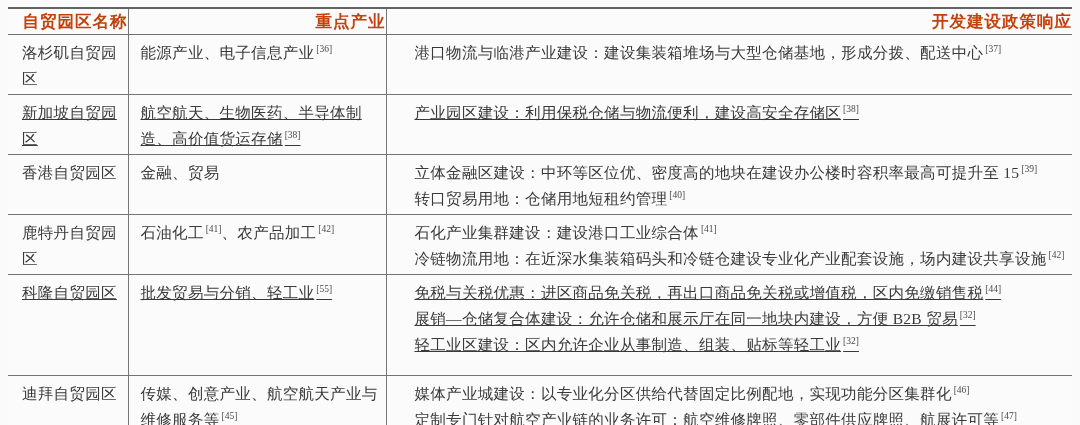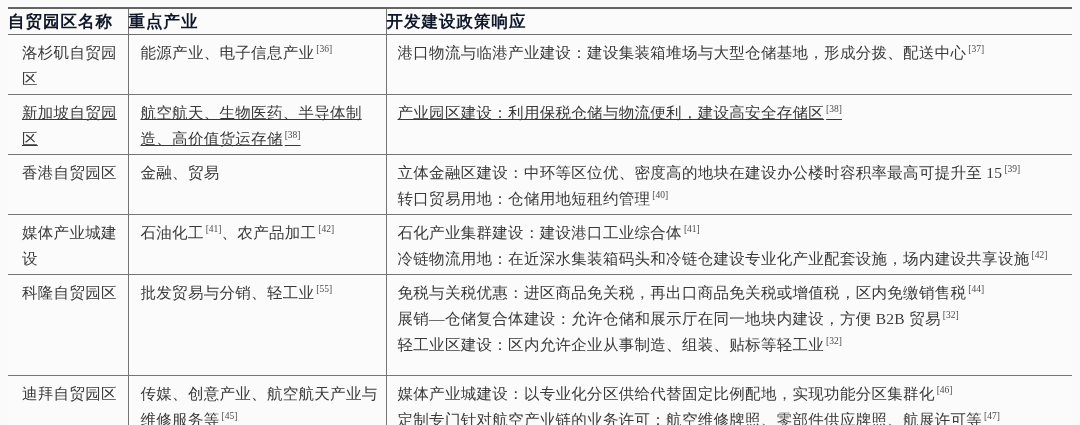--- a/index.html
+++ b/index.html
@@ -23,25 +23,25 @@
     border-bottom: 3px solid #5c5c5c;
     background: #fbfbfb;
   }
   col.c1 { width: 120px; }
   col.c2 { width: 258px; }
   col.c3 { width: 686px; }
 
   thead th {
     font-weight: bold;
     font-size: 16.5px;
-    text-align: left;
+    text-align: right;
     height: 25px;
     line-height: 25px;
     padding: 0;
-    color: #0f172a;
+    color: #c2410c;
     border-bottom: 1.5px solid #6e6e6e;
     letter-spacing: 1px;
   }
   tbody tr {
     border-bottom: 1.5px solid #757575;
   }
   tbody tr:last-child {
     border-bottom: none;
   }
   th + th, td + td {
@@ -49,28 +49,28 @@
   }
   tbody td {
     vertical-align: top;
     font-size: 15.5px;
     line-height: 26px;
     padding: 5px 2px 2px 12px;
     letter-spacing: 0.3px;
   }
   td.zone   { padding-left: 14px; }
   td.industries { padding-right: 0; }
-  td.policies   { padding-left: 11px; }
+  td.policies   { padding-left: 28px; }
 
   
   tbody tr:nth-child(1) { height: 39px; }
   tbody tr:nth-child(2) { height: 58px; text-decoration: underline; }
   tbody tr:nth-child(3) { height: 56px; }
   tbody tr:nth-child(4) { height: 59px; }
-  tbody tr:nth-child(5) { height: 101px; }
+  tbody tr:nth-child(5) { height: 101px; text-decoration: underline; }
   tbody tr:nth-child(6) { height: 77px; }
 
   sup.ref {
     font-size: 9.5px;
     line-height: 0;
     vertical-align: super;
     margin-left: 2px;
     letter-spacing: 0;
     color: #4a4a4a;
     white-space: nowrap;
@@ -111,21 +111,21 @@
         </tr>
         <tr>
           <td class="zone">香港自贸园区</td>
           <td class="industries">金融、贸易</td>
           <td class="policies">
             <div class="policy-line">立体金融区建设：中环等区位优、密度高的地块在建设办公楼时容积率最高可提升至 15<sup class="ref">[39]</sup></div>
             <div class="policy-line">转口贸易用地：仓储用地短租约管理<sup class="ref">[40]</sup></div>
           </td>
         </tr>
         <tr>
-          <td class="zone">媒体产业城建设</td>
+          <td class="zone">鹿特丹自贸园区</td>
           <td class="industries">石油化工<sup class="ref">[41]</sup>、农产品加工<sup class="ref">[42]</sup></td>
           <td class="policies">
             <div class="policy-line">石化产业集群建设：建设港口工业综合体<sup class="ref">[41]</sup></div>
             <div class="policy-line">冷链物流用地：在近深水集装箱码头和冷链仓建设专业化产业配套设施，场内建设共享设施<sup class="ref">[42]</sup></div>
           </td>
         </tr>
         <tr>
           <td class="zone">科隆自贸园区</td>
           <td class="industries">批发贸易与分销、轻工业<sup class="ref">[55]</sup></td>
           <td class="policies">

